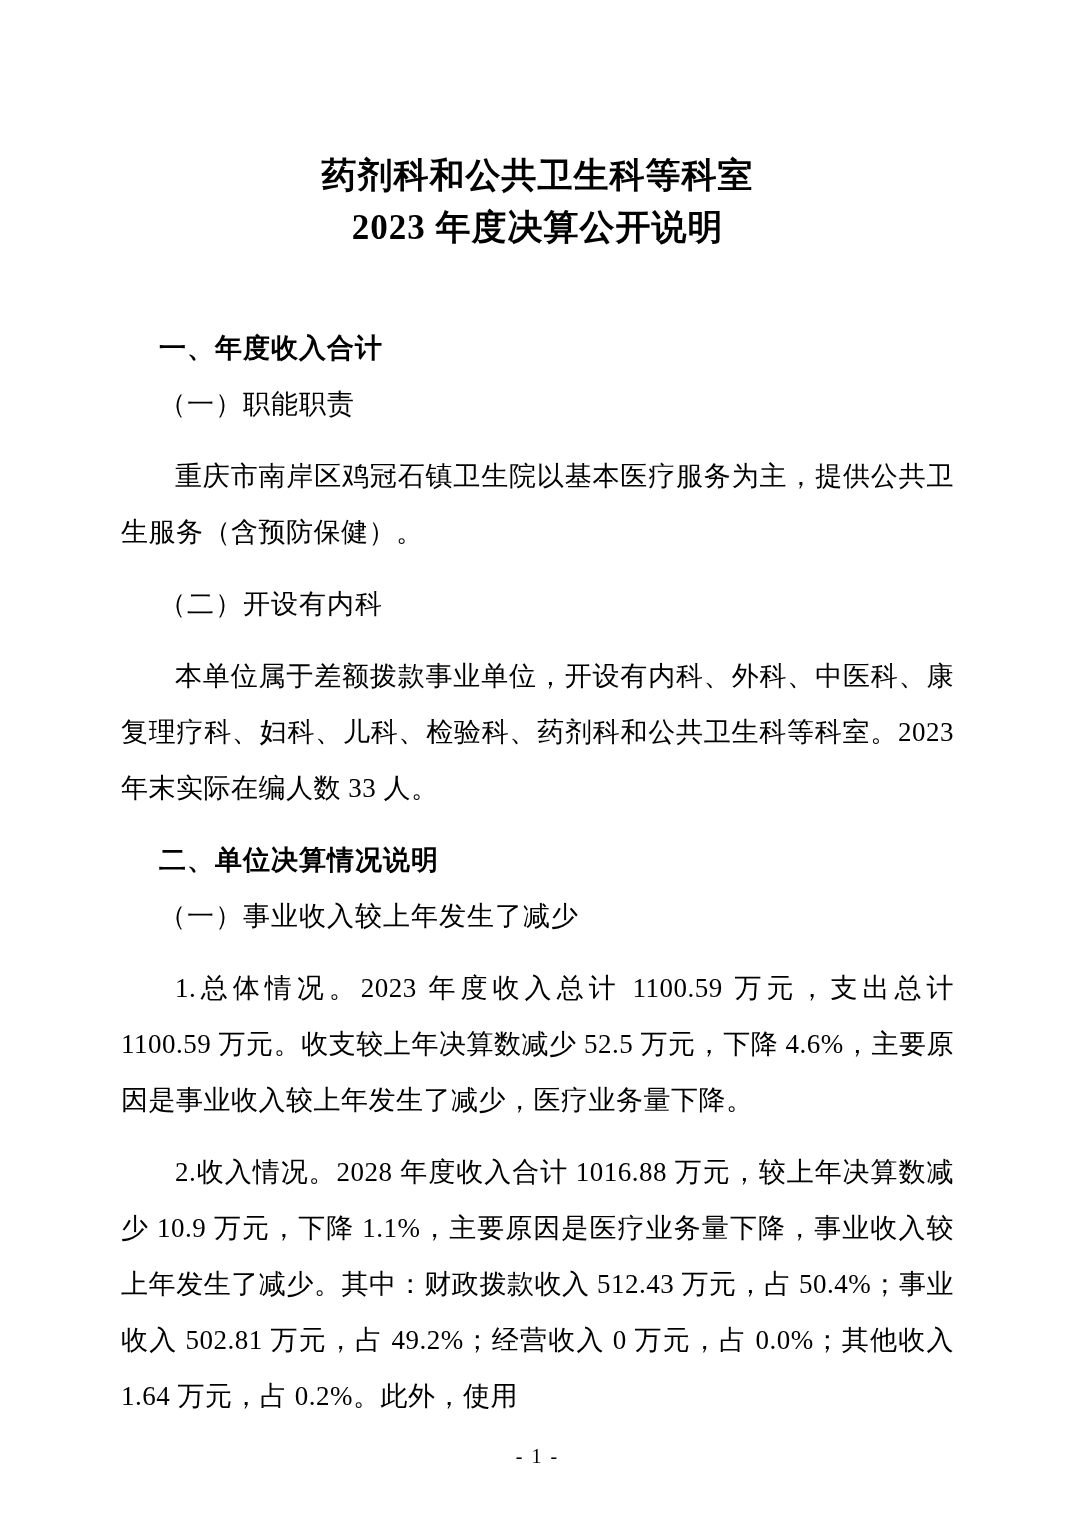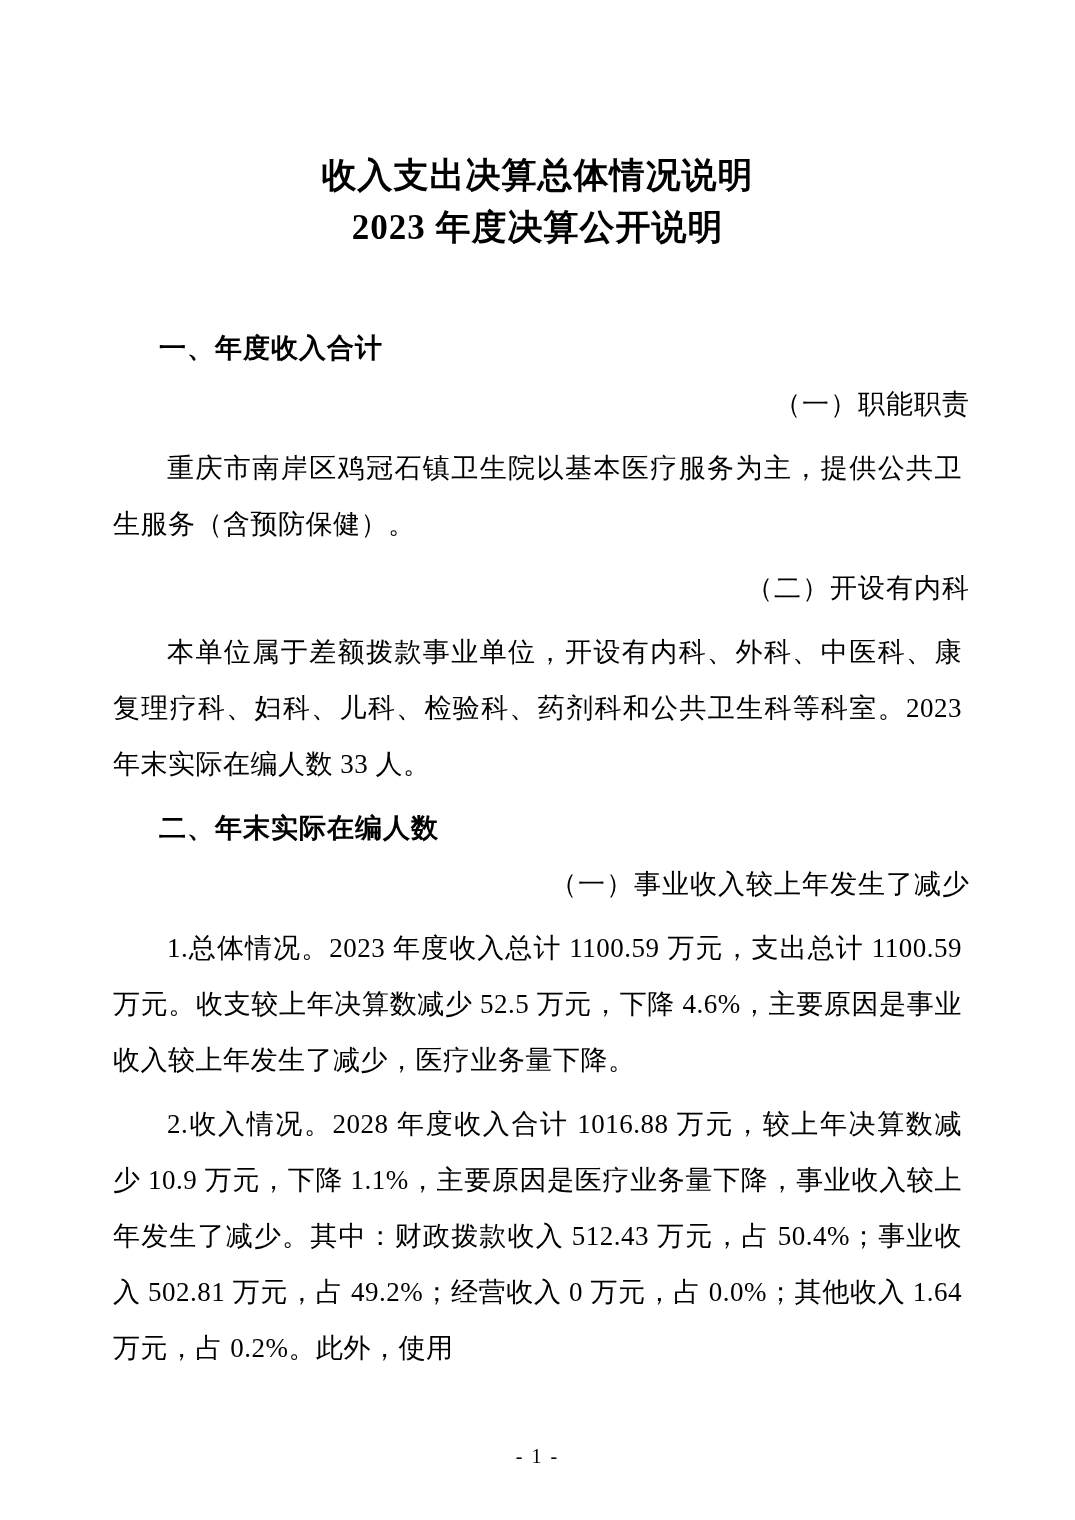--- a/index.html
+++ b/index.html
@@ -44,26 +44,25 @@
     text-indent: 54px;
     letter-spacing: 1px;
   }
   .subheading {
     font-size: 27px;
     line-height: 56px;
     margin: 0;
     text-indent: 54px;
     letter-spacing: 1px;
     font-family: "Liberation Serif", "DejaVu Serif", serif;
-    text-align: right;
   }
   .para {
     font-size: 27px;
     line-height: 56px;
-    margin: 8px;
+    margin: 16px;
     text-indent: 54px;
     text-align: justify;
     text-justify: inter-ideograph;
     letter-spacing: 0.5px;
   }
   .page-number {
     position: absolute;
     left: 0;
     right: 0;
     bottom: 52px;
@@ -72,36 +71,36 @@
     color: #000;
     letter-spacing: 2px;
   }
 </style>
 </head>
 <body>
 
 <div class="page">
 
   <div class="doc-title">
-    <span class="line">收入支出决算总体情况说明</span>
+    <span class="line">药剂科和公共卫生科等科室</span>
     <span class="line">2023 年度决算公开说明</span>
   </div>
 
   <div class="title-spacer"></div>
 
   <div>
     <p class="heading">一、年度收入合计</p>
     <p class="subheading">（一）职能职责</p>
     <p class="para">重庆市南岸区鸡冠石镇卫生院以基本医疗服务为主，提供公共卫生服务（含预防保健）。</p>
     <p class="subheading">（二）开设有内科</p>
     <p class="para">本单位属于差额拨款事业单位，开设有内科、外科、中医科、康复理疗科、妇科、儿科、检验科、药剂科和公共卫生科等科室。2023 年末实际在编人数 33 人。</p>
   </div>
 
   <div>
-    <p class="heading">二、年末实际在编人数</p>
+    <p class="heading">二、单位决算情况说明</p>
     <p class="subheading">（一）事业收入较上年发生了减少</p>
     <p class="para">1.总体情况。2023 年度收入总计 1100.59 万元，支出总计 1100.59 万元。收支较上年决算数减少 52.5 万元，下降 4.6%，主要原因是事业收入较上年发生了减少，医疗业务量下降。</p>
     <p class="para">2.收入情况。2028 年度收入合计 1016.88 万元，较上年决算数减少 10.9 万元，下降 1.1%，主要原因是医疗业务量下降，事业收入较上年发生了减少。其中：财政拨款收入 512.43 万元，占 50.4%；事业收入 502.81 万元，占 49.2%；经营收入 0 万元，占 0.0%；其他收入 1.64 万元，占 0.2%。此外，使用</p>
   </div>
 
   <div class="page-number">- 1 -</div>
 
 </div>
 
 </body></html>

